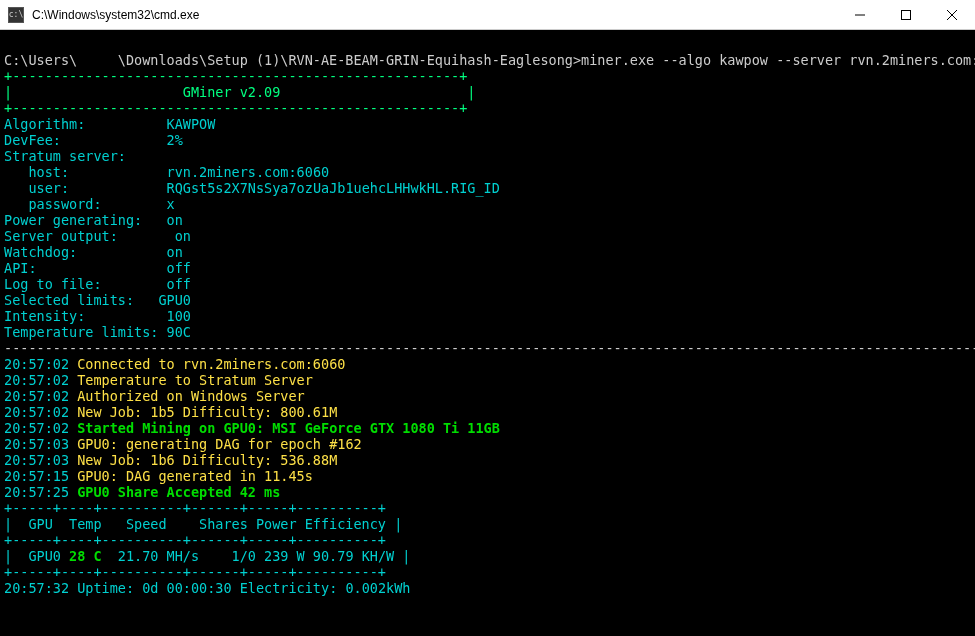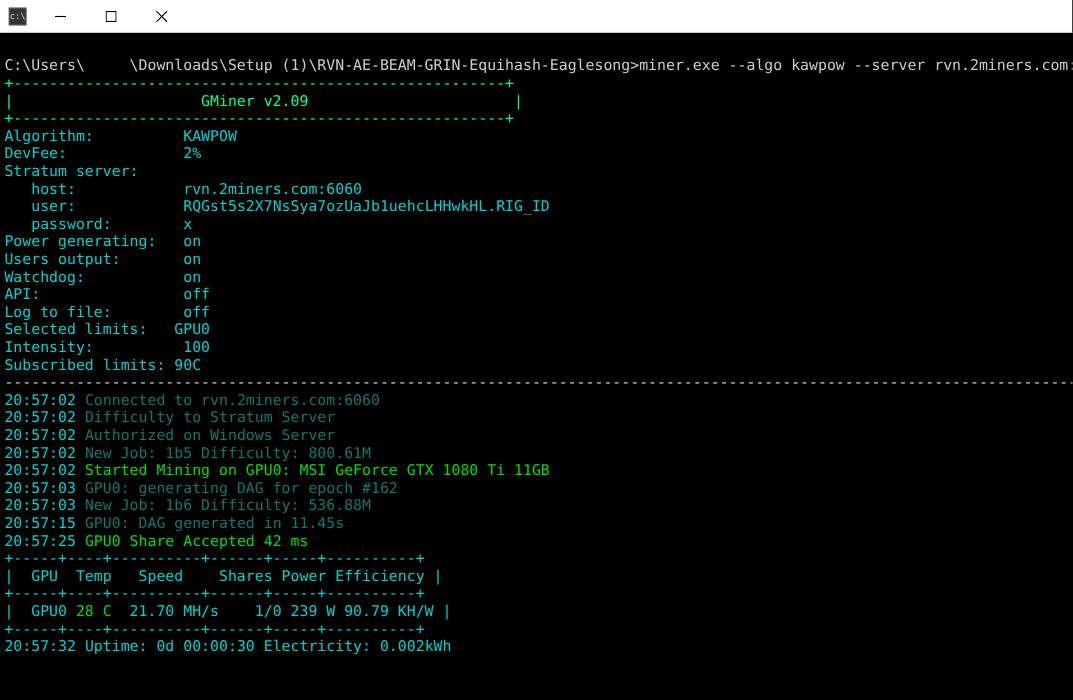--- a/index.html
+++ b/index.html
@@ -5,29 +5,30 @@
     * { margin: 0; padding: 0; box-sizing: border-box; }
     body { font-family: Consolas, monospace; background: #000; width: 975px; height: 636px; overflow: hidden; }
     .title-bar { background: #fff; height: 30px; display: flex; align-items: center; padding: 0 0 0 8px; border-bottom: 1px solid #ccc; }
     .title-icon { width: 16px; height: 16px; background: #333; border: 1px solid #555; margin-right: 8px; display: flex; align-items: center; justify-content: center; font-size: 8px; color: #ccc; font-family: monospace;}
     .title-text { font-family: "Segoe UI", sans-serif; font-size: 12px; color: #000; flex: 1; }
     .win-controls { display: flex; height: 100%; }
     .win-btn { width: 46px; height: 100%; display: flex; align-items: center; justify-content: center; font-family: "Segoe UI", sans-serif; }
     .terminal { background: #000; color: #ccc; font-size: 13.5px; line-height: 16px; padding: 6px 4px; width: 975px; height: 606px; white-space: pre; }
     .green { color: #00ff80; }
     .aqua { color: #00d0d0; }
-    .yellow { color: #0f766e; }
-    .limegreen { color: #00dd00; }
+    .yellow { color: #fde047; }
+    .limegreen { color: #00dd00; font-weight: bold; }
     .sep { color: #ccc; }
   </style>
 </head>
 <body>
 
 <div class="title-bar">
   <div class="title-icon">c:\</div>
+  <div class="title-text">C:\Windows\system32\cmd.exe</div>
   <div class="win-controls">
     <div class="win-btn">
         <svg width="10" height="10">
           <line x1="0" y1="5" x2="10" y2="5" stroke="#000" stroke-width="1"></line>
         </svg>
       </div>
     <div class="win-btn">
         <svg width="10" height="10">
           <rect x="0.5" y="0.5" width="9" height="9" fill="none" stroke="#000" stroke-width="1"></rect>
         </svg>
@@ -46,30 +47,30 @@
 <span class="green">+<span>-------------------------------------------------------</span>+</span>
 <span class="green">|                     <span>GMiner v2.09</span>                       |</span>
 <span class="green">+<span>-------------------------------------------------------</span>+</span>
 <span class="aqua"><span>Algorithm:</span>          <span>KAWPOW</span></span>
 <span class="aqua"><span>DevFee:</span>             <span>2%</span></span>
 <span class="aqua">Stratum server:</span>
 <span class="aqua"><span>   host:</span>            <span>rvn.2miners.com:6060</span></span>
 <span class="aqua"><span>   user:</span>            <span>RQGst5s2X7NsSya7ozUaJb1uehcLHHwkHL.RIG_ID</span></span>
 <span class="aqua"><span>   password:</span>        <span>x</span></span>
 <span class="aqua"><span>Power generating:</span>   <span>on</span></span>
-<span class="aqua"><span>Users output:</span>       <span>on</span></span>
+<span class="aqua"><span>Server output:</span>       <span>on</span></span>
 <span class="aqua"><span>Watchdog:</span>           <span>on</span></span>
 <span class="aqua"><span>API:</span>                <span>off</span></span>
 <span class="aqua"><span>Log to file:</span>        <span>off</span></span>
 <span class="aqua"><span>Selected limits:</span>   <span>GPU0</span></span>
 <span class="aqua"><span>Intensity:</span>          <span>100</span></span>
-<span class="aqua"><span>Subscribed limits:</span> <span>90C</span></span>
+<span class="aqua"><span>Temperature limits:</span> <span>90C</span></span>
 <span class="sep">--------------------------------------------------------------------------------------------------------------------------------</span>
 <span><span class="aqua">20:57:02</span> <span class="yellow">Connected to rvn.2miners.com:6060</span></span>
-<span><span class="aqua">20:57:02</span> <span class="yellow">Difficulty to Stratum Server</span></span>
+<span><span class="aqua">20:57:02</span> <span class="yellow">Temperature to Stratum Server</span></span>
 <span><span class="aqua">20:57:02</span> <span class="yellow">Authorized on Windows Server</span></span>
 <span><span class="aqua">20:57:02</span> <span class="yellow">New Job: 1b5 Difficulty: 800.61M</span></span>
 <span><span class="aqua">20:57:02</span> <span class="limegreen">Started Mining on GPU0: MSI GeForce GTX 1080 Ti 11GB</span></span>
 <span><span class="aqua">20:57:03</span> <span class="yellow">GPU0: generating DAG for epoch #162</span></span>
 <span><span class="aqua">20:57:03</span> <span class="yellow">New Job: 1b6 Difficulty: 536.88M</span></span>
 <span><span class="aqua">20:57:15</span> <span class="yellow">GPU0: DAG generated in 11.45s</span></span>
 <span><span class="aqua">20:57:25</span> <span class="limegreen">GPU0 Share Accepted 42 ms</span></span>
 <span class="aqua">+-----+----+----------+------+-----+----------+</span>
 <span class="aqua">|  GPU  Temp   Speed    Shares Power Efficiency |</span>
 <span class="aqua">+-----+----+----------+------+-----+----------+</span>

